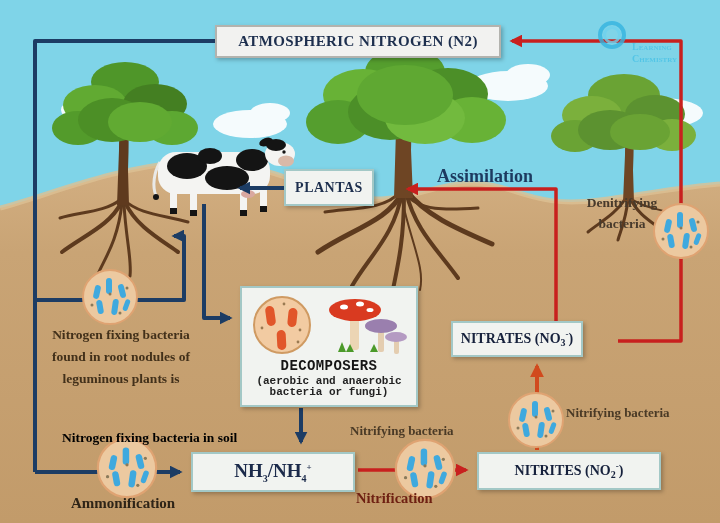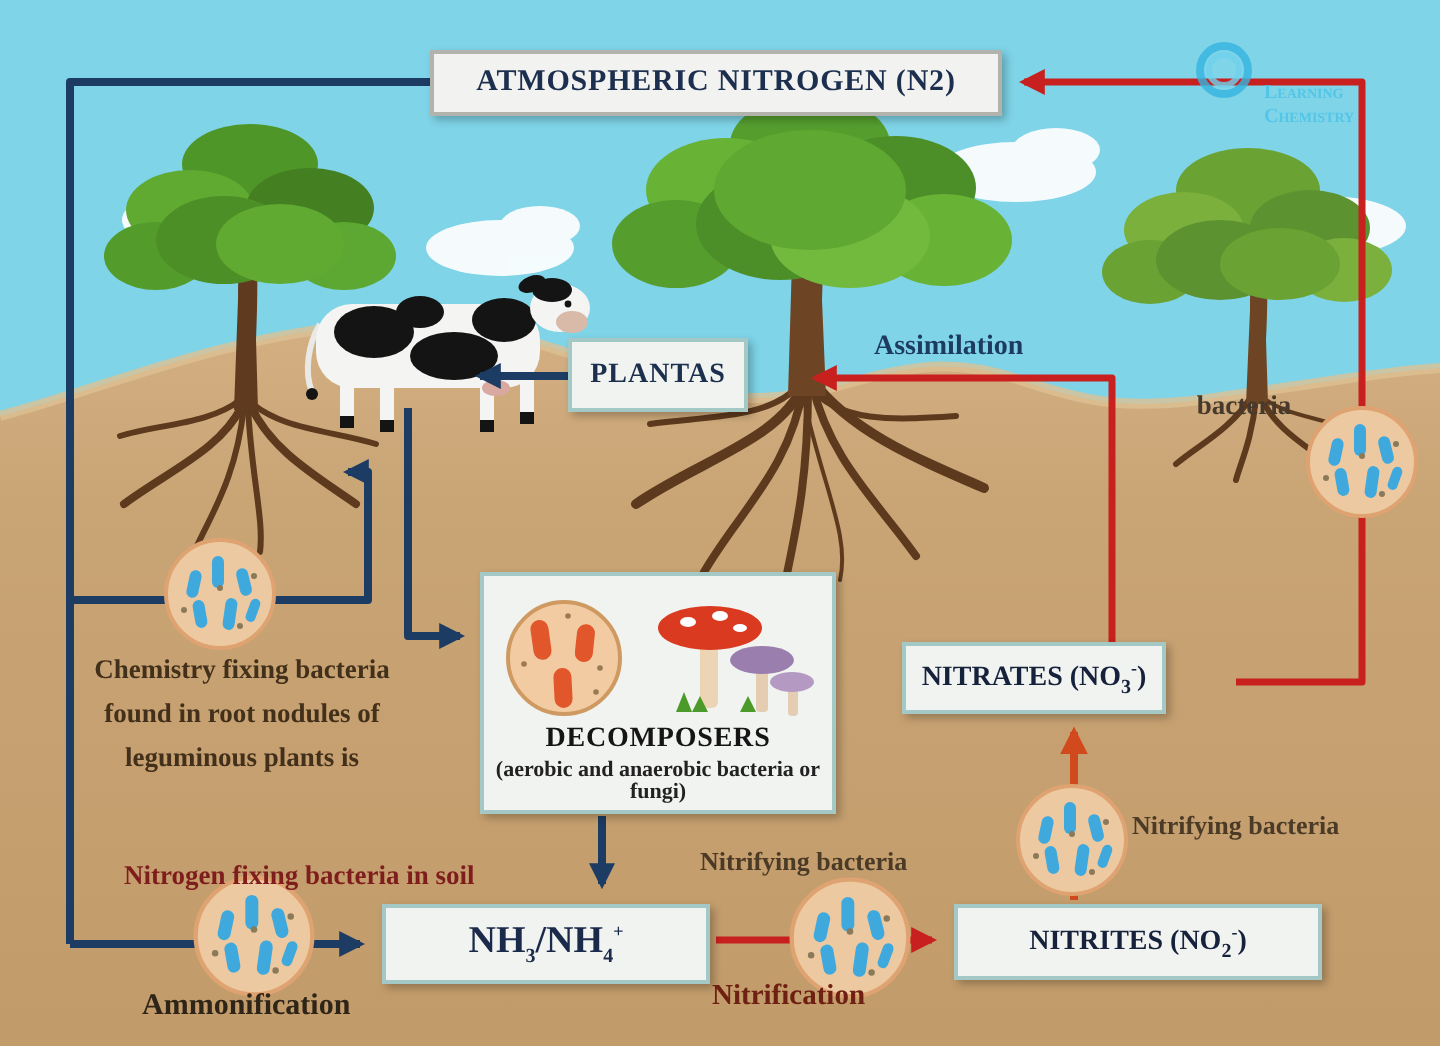--- a/index.html
+++ b/index.html
@@ -8,36 +8,36 @@
   svg{display:block;}
   .layer{position:absolute;left:0;top:0;width:720px;height:523px;}
   
   .dbox{position:absolute;background:#f1f3f0;border:2px solid #a3c8c6;
         box-shadow:2px 2px 4px rgba(0,0,0,.25);display:flex;align-items:center;
         justify-content:center;color:#16213c;font-weight:bold;box-sizing:border-box;}
   #title-box{left:215px;top:25px;width:286px;height:33px;border-color:#b3b3ae;
              background:#f2f2f0;font-size:15px;color:#1d2f4e;letter-spacing:.4px;}
   #plantas-box{left:284px;top:169px;width:90px;height:37px;font-size:14px;color:#1d2f4e;letter-spacing:.5px;}
   #decomposers-box{left:240px;top:286px;width:178px;height:121px;flex-direction:column;
-                   justify-content:center;padding-top:6px;}
+                   justify-content:flex-start;padding-top:6px;font-family:Liberation Mono, monospace;}
   #nitrates-box{left:451px;top:321px;width:132px;height:36px;font-size:14px;}
   #nitrites-box{left:477px;top:452px;width:184px;height:38px;font-size:14px;}
   #ammonium-box{left:191px;top:452px;width:164px;height:40px;font-size:19px;color:#1b2a4a;text-align:right;}
   sub{font-size:10px;} sup{font-size:9px;}
   .dec-row{display:flex;align-items:center;gap:4px;height:62px;}
   .dec-title{font-size:14px;color:#151515;letter-spacing:.4px;margin-top:2px;}
   .dec-sub{font-size:11px;color:#222;font-weight:bold;text-align:center;line-height:11px;margin-top:2px;}
   
   .lbl{position:absolute;font-weight:bold;white-space:nowrap;}
-  #assimilation-label{left:437px;top:166px;font-size:14px;color:#1d3a5f;}
+  #assimilation-label{left:437px;top:166px;font-size:18px;color:#1d3a5f;}
   #denitrifying-label{left:574px;top:192px;width:96px;font-size:13.5px;color:#473a2c;
                       text-align:center;line-height:21px;white-space:normal;}
   #root-note{left:25px;top:324px;width:192px;font-size:13.5px;color:#42301a;
              text-align:center;line-height:22px;white-space:normal;}
-  #soil-note{left:62px;top:430px;font-size:13.5px;color:#7f1d1d;}
+  #soil-note{left:62px;top:430px;font-size:13.5px;color:#000000;}
   #ammonification-label{left:71px;top:495px;font-size:15px;color:#2e2417;}
   #nitrification-label{left:356px;top:490px;font-size:14.5px;color:#6e2012;}
   #nitrifying-mid-label{left:350px;top:423px;font-size:13px;color:#4a3a26;}
   #nitrifying-right-label{left:566px;top:405px;font-size:13px;color:#4a3a26;}
   
   #logo{position:absolute;left:598px;top:5px;display:flex;align-items:center;gap:6px;opacity:.8;}
   #logo-icon{width:28px;height:28px;border-radius:50%;border:4px solid #35b4e0;
              box-sizing:border-box;display:flex;align-items:center;justify-content:center;}
   #logo-icon::after{content:"";width:12px;height:12px;border-radius:50%;border:3px solid #6fd2ee;}
   .logo-text{font-size:10px;font-weight:bold;color:#49c2e6;line-height:12px;font-variant:small-caps;margin-top:36px;}
@@ -281,24 +281,25 @@
   <div class="dbox" id="nitrites-box">
     <span><span>NITRITES (NO</span><sub>2</sub><sup>-</sup><span>)</span></span>
   </div>
 
   <div class="dbox" id="ammonium-box">
     <span><span>NH</span><sub>3</sub><span>/NH</span><sub>4</sub><sup>+</sup></span>
   </div>
 
   <div class="lbl" id="assimilation-label">Assimilation</div>
   <div class="lbl" id="denitrifying-label">
+    <div>Denitrifying</div>
     <div>bacteria</div>
   </div>
   <div class="lbl" id="root-note">
-    <div>Chemistry fixing bacteria</div>
+    <div>Nitrogen fixing bacteria</div>
     <div>found in root nodules of</div>
     <div>leguminous plants is</div>
   </div>
   <div class="lbl" id="soil-note">Nitrogen fixing bacteria in soil</div>
   <div class="lbl" id="ammonification-label">Ammonification</div>
   <div class="lbl" id="nitrification-label">Nitrification</div>
   <div class="lbl" id="nitrifying-mid-label">Nitrifying bacteria</div>
   <div class="lbl" id="nitrifying-right-label">Nitrifying bacteria</div>
 
   <div id="logo">

